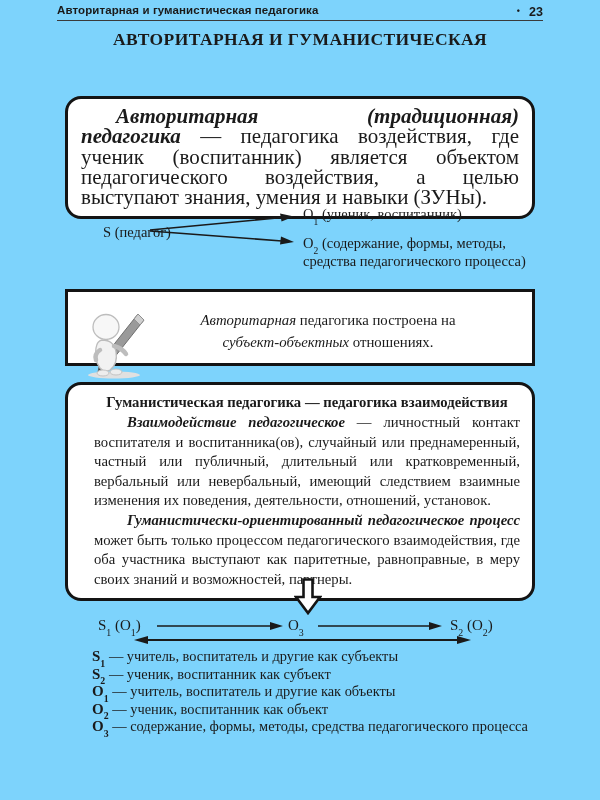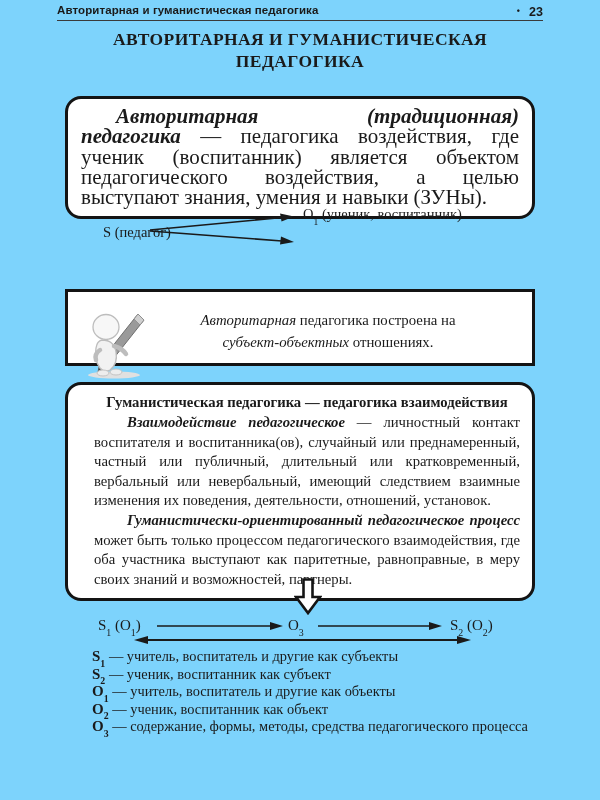--- a/index.html
+++ b/index.html
@@ -90,36 +90,36 @@
     <span>Авторитарная и гуманистическая педагогика</span>
     <span class="pageno-wrap">
       <span class="pageno-bullet">•</span>
       <span class="pageno">23</span>
     </span>
   </div>
   <div class="header-rule"></div>
 
   <div class="chapter-title">
     <div>АВТОРИТАРНАЯ И ГУМАНИСТИЧЕСКАЯ</div>
-    <div>ПЕДАГОГИКА</div>
   </div>
 
   <div class="round-box box-authoritarian">
     <p><span class="lead-bi">Авторитарная (традиционная) педагогика</span><span> — педагогика воздей­ствия, где ученик (воспитанник) является объектом педагогического воздействия, а целью выступают знания, умения и навыки (ЗУНы).</span></p>
   </div>
 
   <div class="diagram1">
     <svg width="600" height="80">
       <line x1="150" y1="30" x2="282" y2="17.5" stroke="#1a1a1a" stroke-width="1.6"></line>
       <polygon points="294,16.5 280,13.5 281.5,21.5" fill="#1a1a1a"></polygon>
       <line x1="150" y1="31" x2="282" y2="41" stroke="#1a1a1a" stroke-width="1.6"></line>
       <polygon points="294,42 281,36.5 280,44.5" fill="#1a1a1a"></polygon>
     </svg>
     <div class="dlabel d1-s">S (педагог)</div>
     <div class="dlabel d1-o1"><span>O</span><sub>1</sub><span> (ученик, воспитанник)</span></div>
+    <div class="dlabel d1-o2"><span>O</span><sub>2</sub><span> (содержание, формы, методы, средства педагогического процесса)</span></div>
   </div>
 
   <div class="box-statement">
     <svg class="fig" viewBox="0 0 82 70">
       <ellipse cx="38" cy="65" rx="26" ry="3.5" fill="#e0e0e0"></ellipse>
       <path d="M62 4 L68 10 L30 58 L22 62 L24 52 Z" fill="#9a9a9a" stroke="#6f6f6f" stroke-width="1"></path>
       <path d="M62 4 L68 10 L64 15 L58 9 Z" fill="#cfcfcf" stroke="#8a8a8a" stroke-width="0.8"></path>
       <path d="M24 52 L22 62 L30 58 Z" fill="#4a4a4a"></path>
       <ellipse cx="30" cy="17" rx="13" ry="12.5" fill="#f7f7f7" stroke="#bdbdbd" stroke-width="1.3"></ellipse>
       <path d="M26 30 Q38 30 40 42 Q42 54 34 60 Q28 63 24 58 Q18 50 20 38 Q21 31 26 30 Z" fill="#f2f2f2" stroke="#bdbdbd" stroke-width="1.3"></path>

